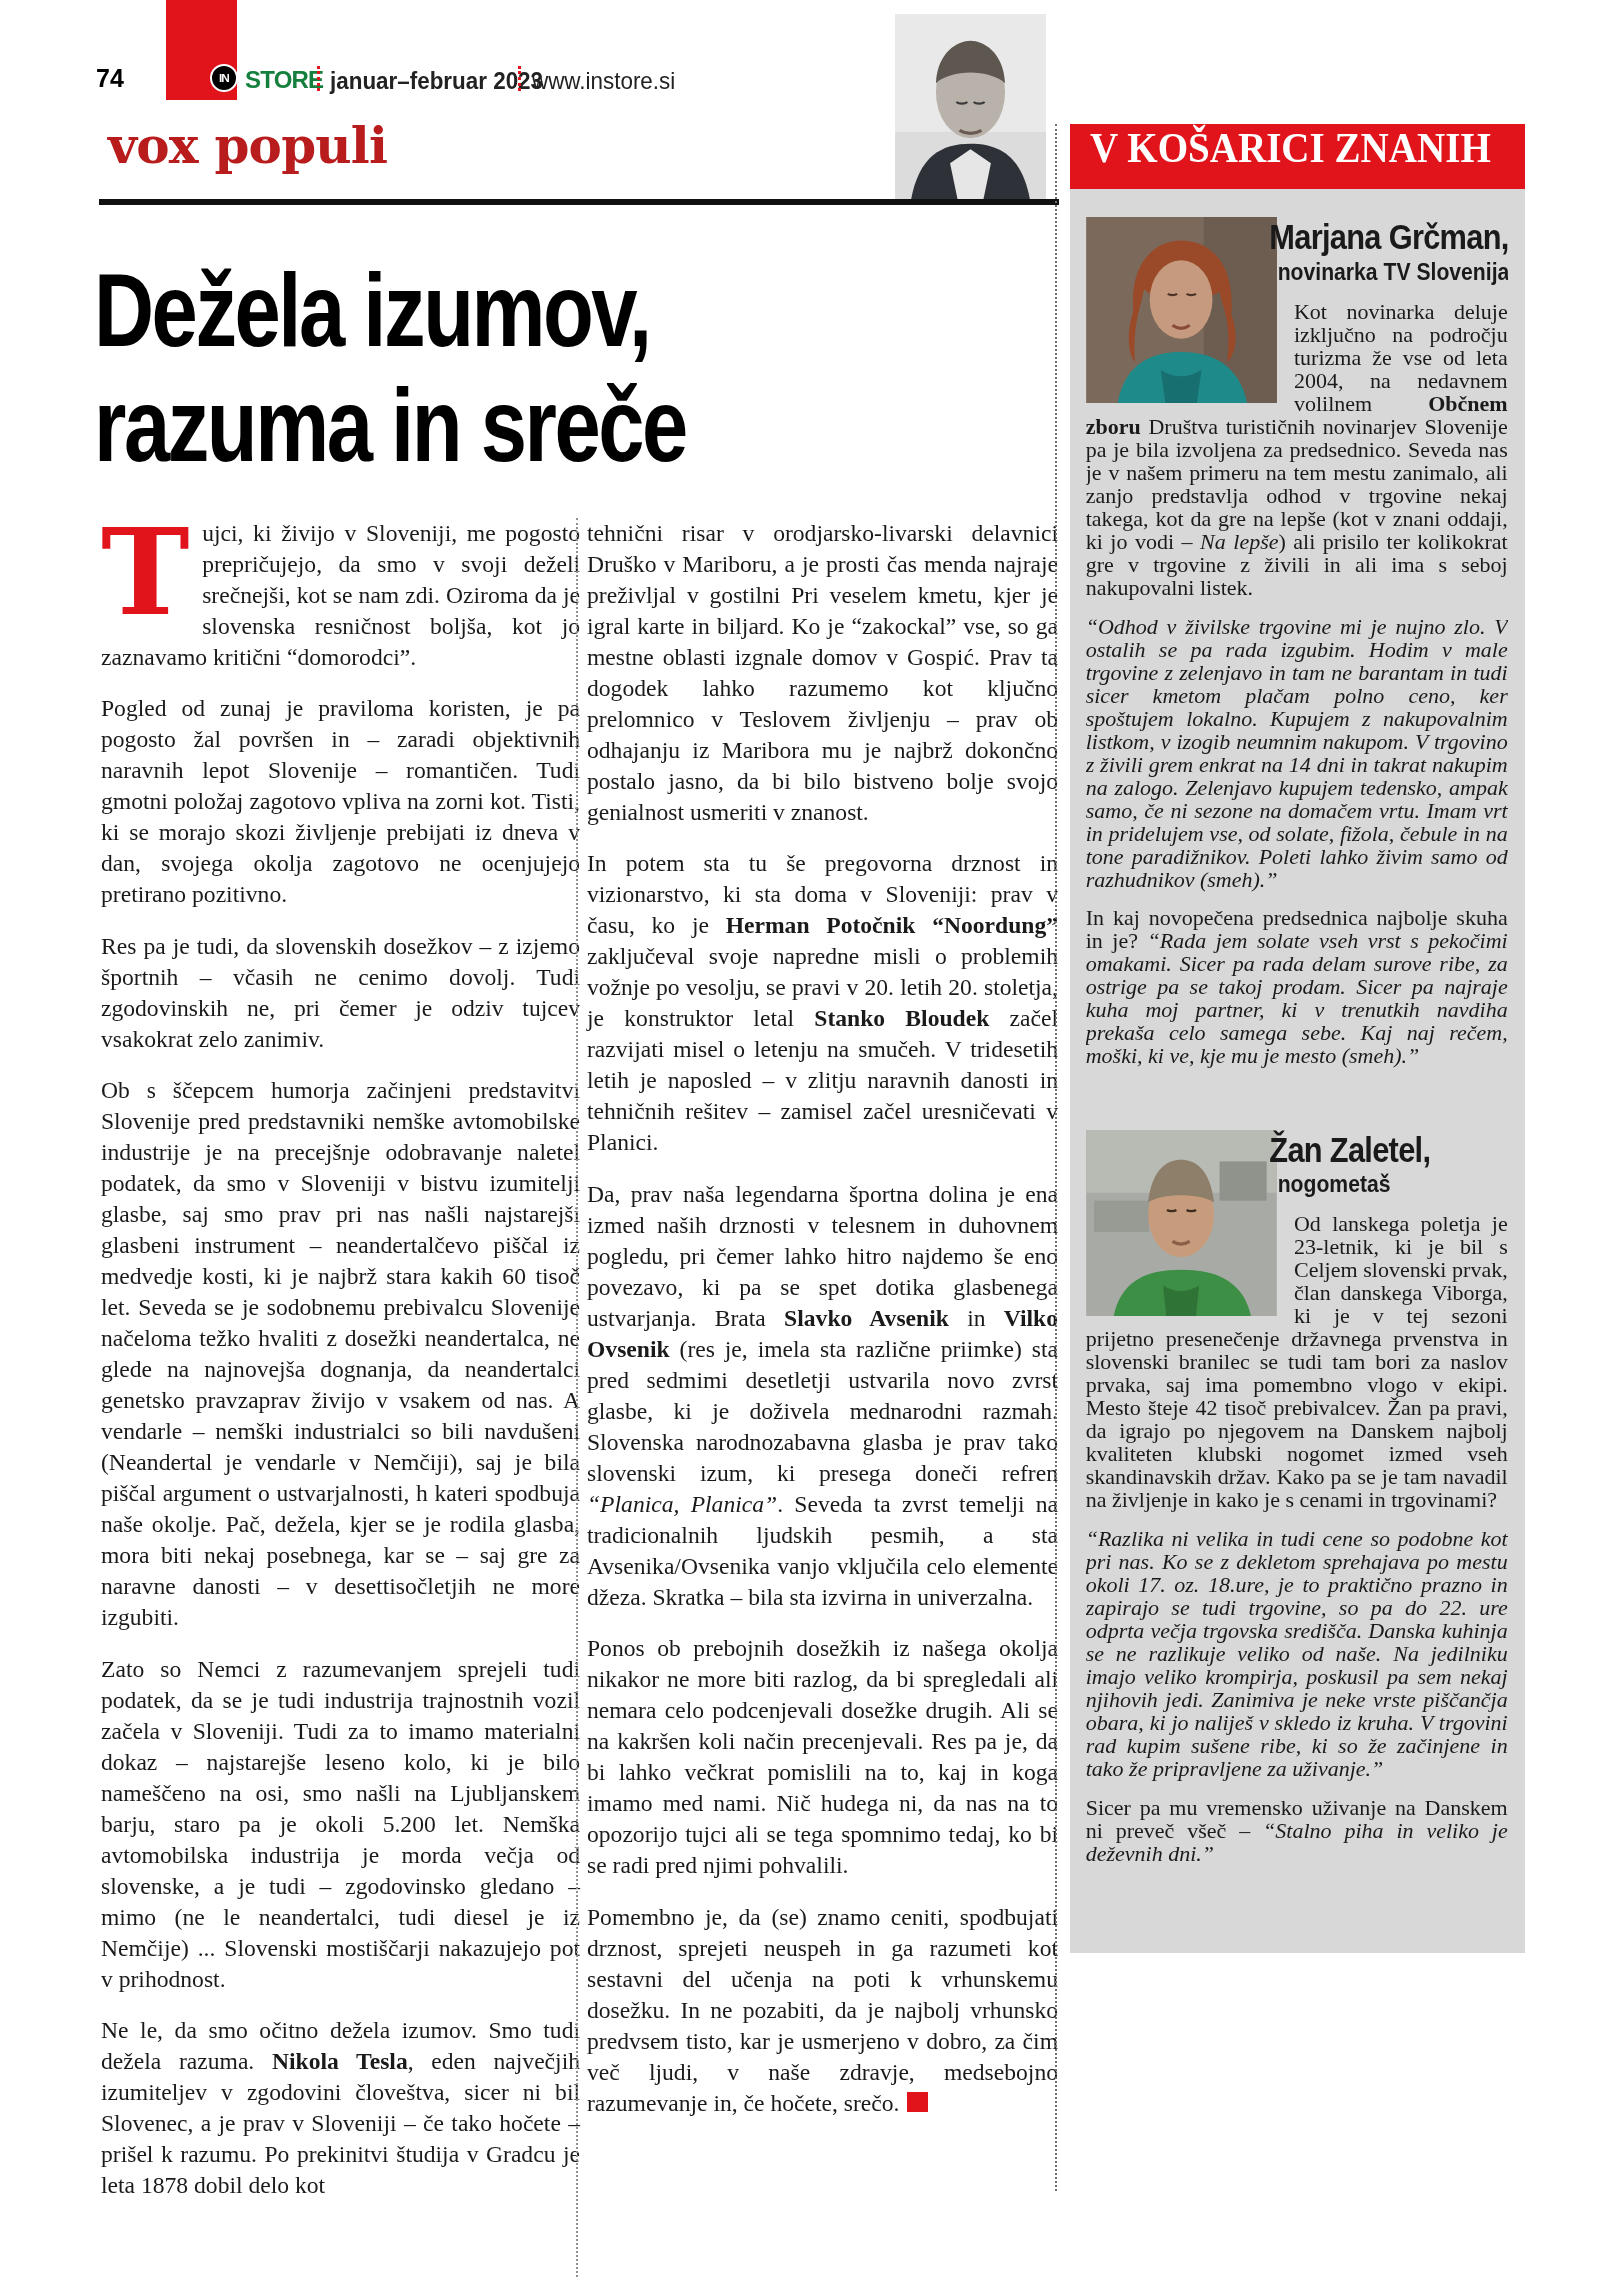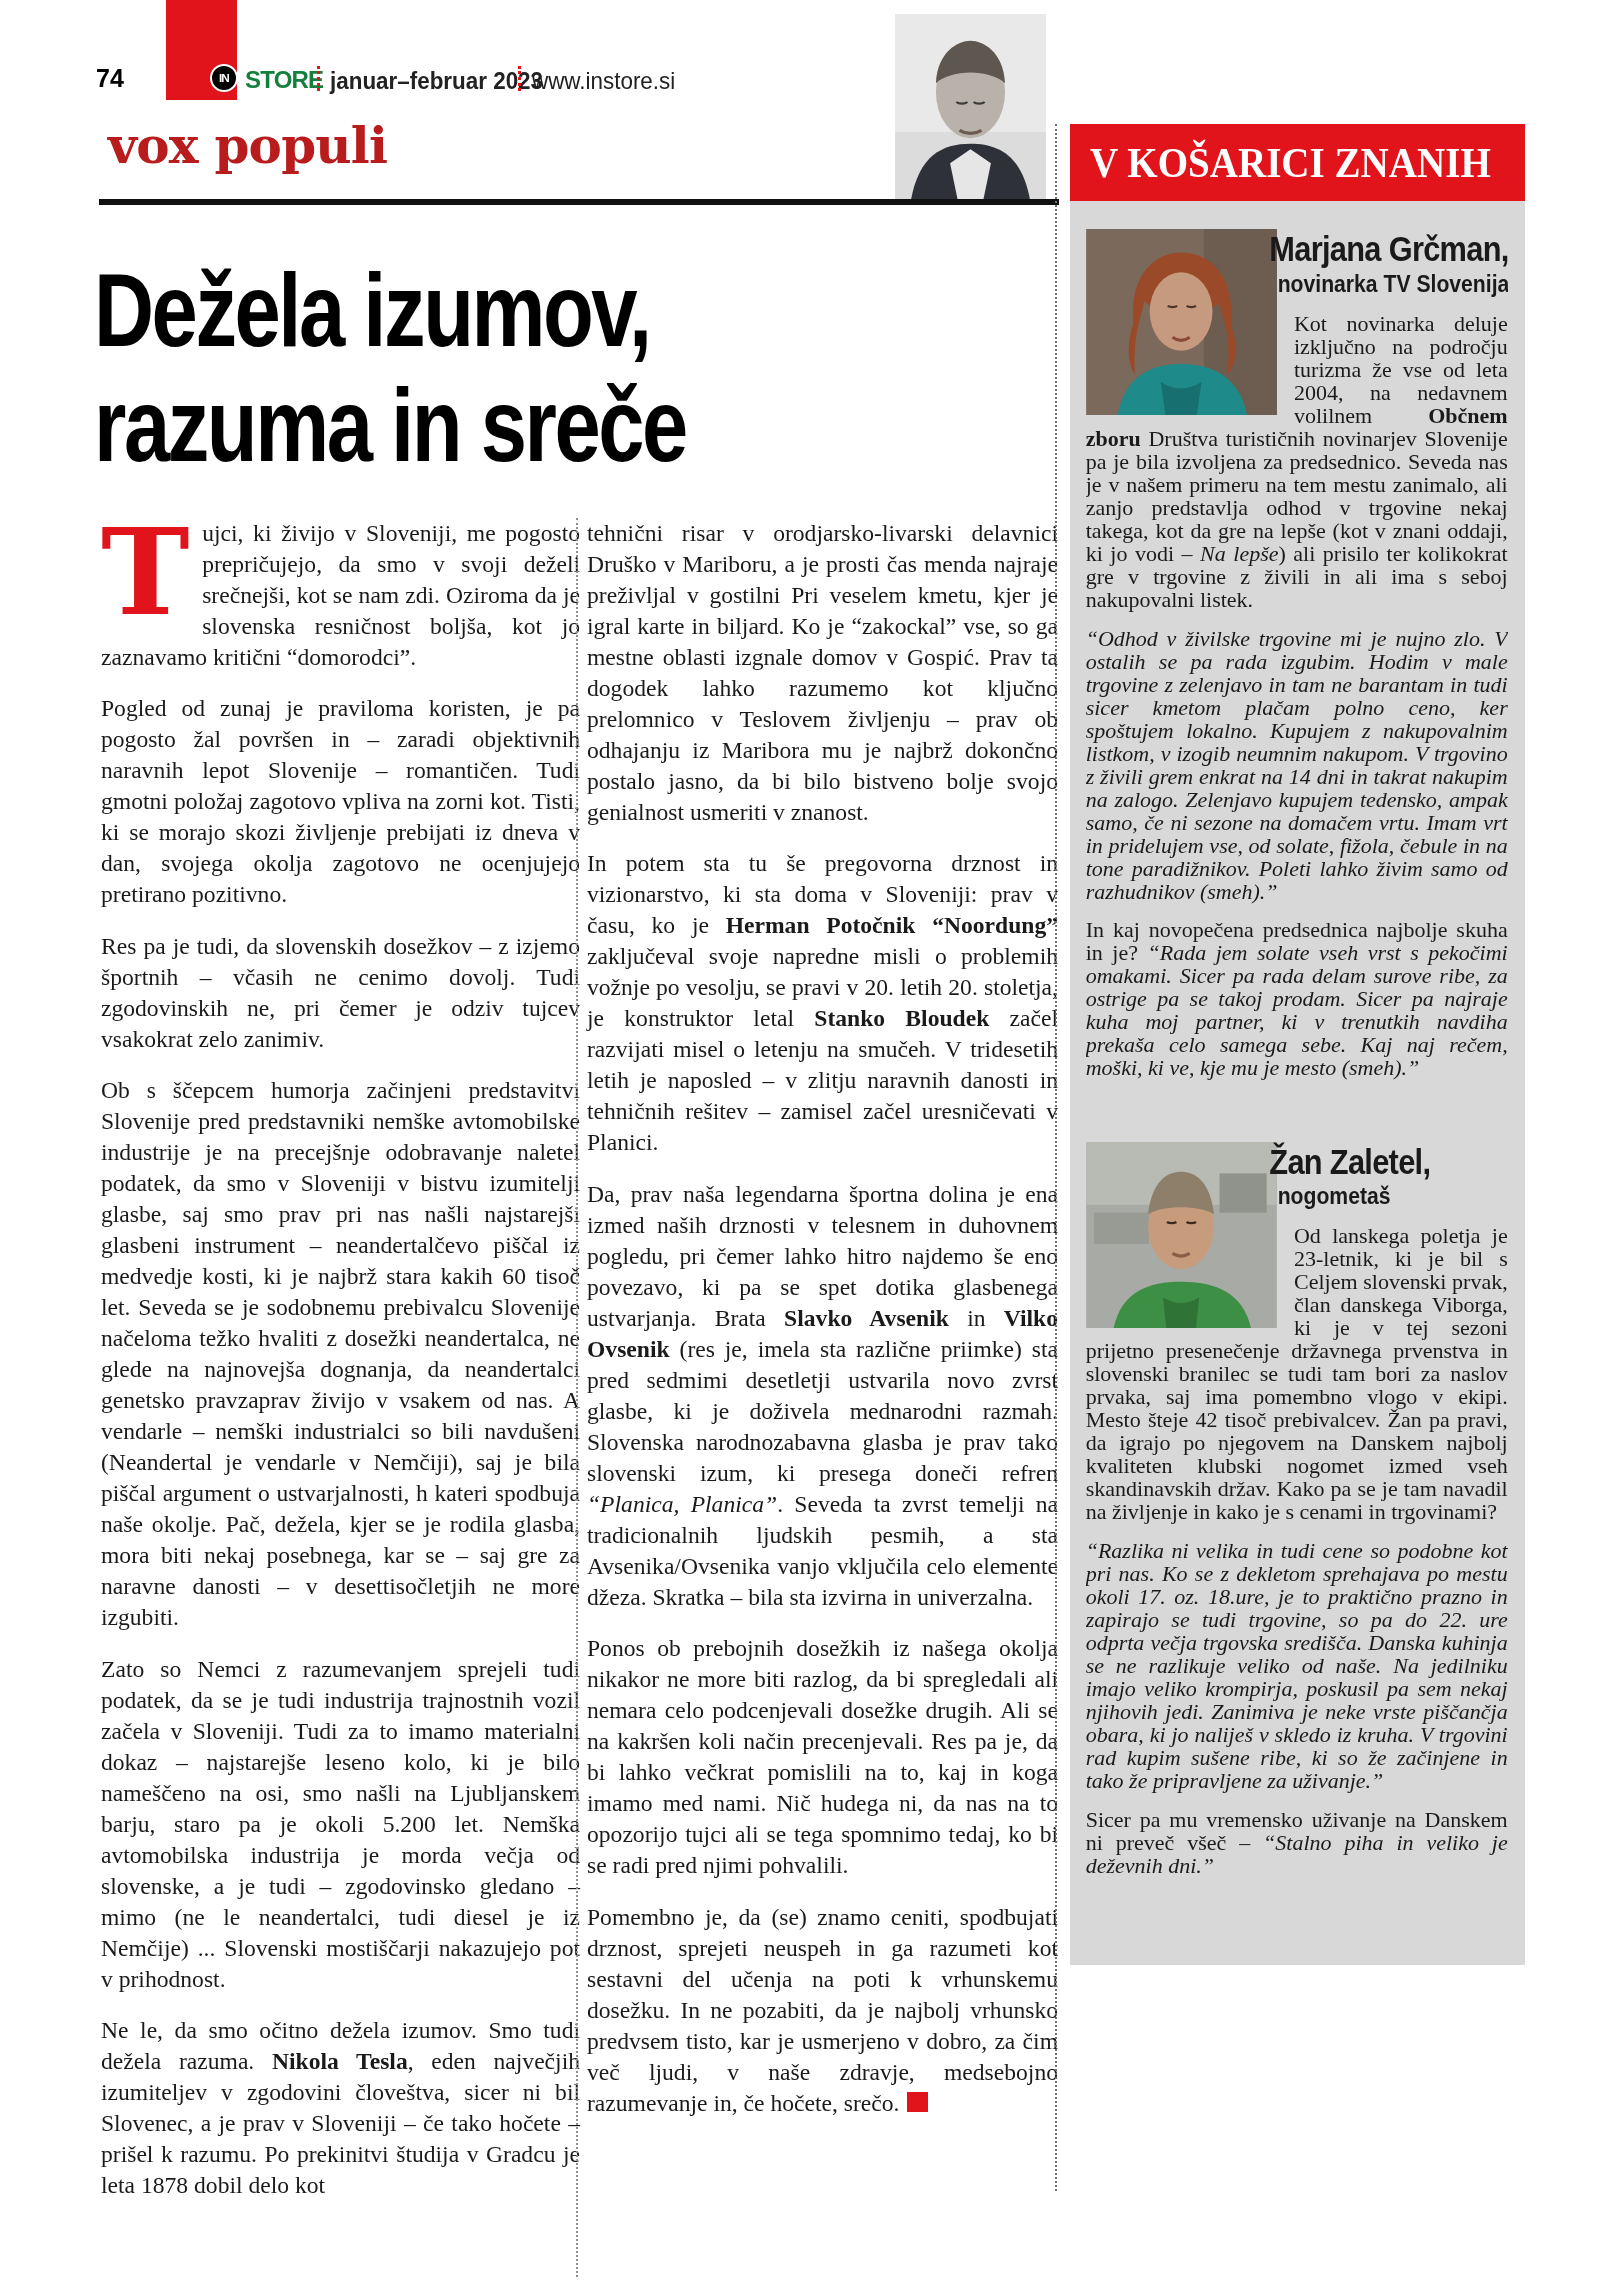--- a/index.html
+++ b/index.html
@@ -43,21 +43,21 @@
   .col p{margin:0 0 20.4px;}
   .col .b,.sidebar .b{font-weight:700;}
   .col .i,.sidebar .i{font-style:italic;}
   .dropcap{float:left;color:var(--accent-red);font:800 119px/93px "DejaVu Serif",serif;margin:7.9px 12.6px 0 0;}
   .end-mark{display:inline-block;width:20.4px;height:20.4px;background:var(--accent-red);margin-left:7.9px;vertical-align:-1.6px;}
   .gutter-dots{position:absolute;left:576px;top:518px;height:1759px;width:0;border-left:2.4px dotted #8f8f8f;}
   .sidebar-divider{position:absolute;left:1055px;top:124px;height:2067px;width:0;border-left:2.4px dotted #6f6f6f;}
 
   
   .sidebar{position:absolute;left:1070px;top:124px;width:455px;}
-  .sidebar-head{height:77px;background:var(--accent-red);display:flex;align-items:center;padding-left:20.4px;}
+  .sidebar-head{height:65px;background:var(--accent-red);display:flex;padding-left:20.4px;}
   .sidebar-head h2{font:700 42px "Liberation Serif",serif;color:#fff;letter-spacing:0;transform:scaleX(.93);transform-origin:0 50%;white-space:nowrap;}
   .sidebar-body{background:var(--sidebar-bg);height:1764px;padding:23.6px 17.3px 23.6px 15.7px;overflow:hidden;}
   .profile{overflow:hidden;}
   .profile + .profile{margin-top:42px;}
   .profile-photo{float:left;width:191px;height:186px;margin:4.7px 17.3px 9.4px 0;overflow:hidden;}
   .profile h3{font:700 35px "Liberation Sans",sans-serif;letter-spacing:-0.8px;transform:scaleX(.88);transform-origin:0 0;white-space:nowrap;margin-top:4.7px;}
   .profile .role{font:700 23px "Liberation Sans",sans-serif;transform:scaleX(.92);transform-origin:0 0;white-space:nowrap;margin:1.6px 0 14px;}
   .profile .rich p{font-size:22px;line-height:23px;text-align:justify;margin:0 0 15.7px;}
 </style>
 </head>

